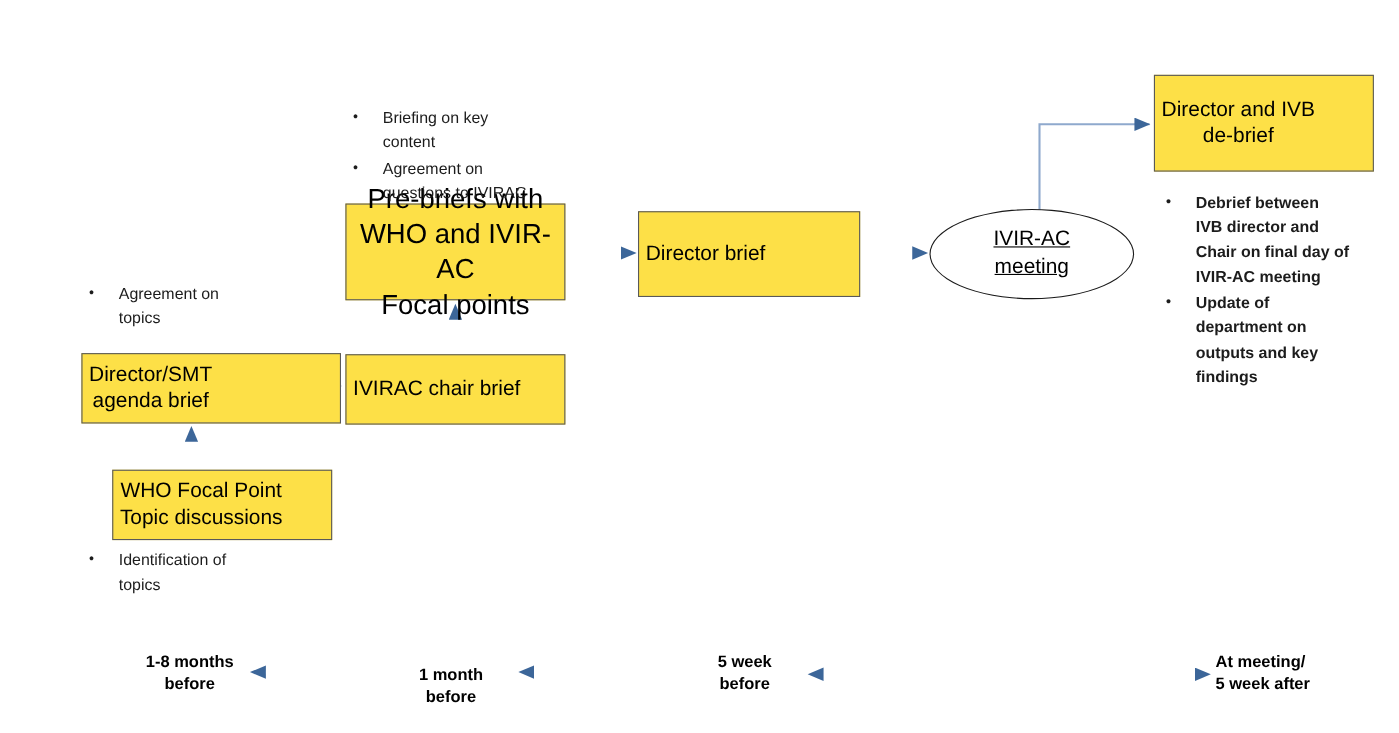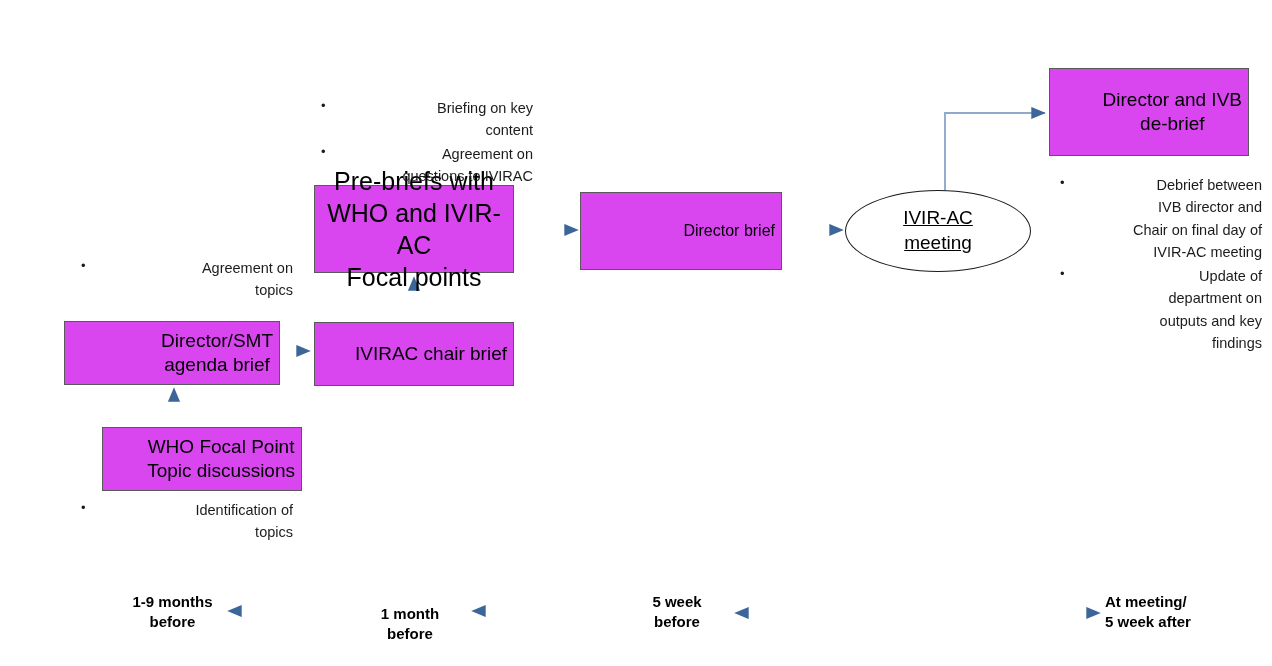--- a/index.html
+++ b/index.html
@@ -15,24 +15,24 @@
     position: relative;
     width: 1272px;
     height: 666px;
     overflow: hidden;
     background: #ffffff;
   }
   .node {
     position: absolute;
     box-sizing: border-box;
     border: 1.6px solid #595959;
-    background: #d946ef;
+    background: #fde047;
     display: flex;
     align-items: center;
-    justify-content: flex-end;
+    justify-content: flex-start;
     text-align: center;
     line-height: 1.28;
     color: #000000;
   }
   .node-label {
     display: block;
     white-space: pre-line;
     padding: 0 6px;
   }
   .ellipse {
@@ -45,21 +45,20 @@
     align-items: center;
     justify-content: center;
     text-align: center;
     line-height: 1.3;
   }
   .bullets {
     position: absolute;
     font-size: 14.5px;
     line-height: 1.55;
     color: #1c1c1c;
-    text-align: right;
   }
   .bullets ul {
     margin: 0;
     padding: 0;
     list-style: none;
   }
   .bullets li {
     position: relative;
     padding-left: 30px;
     margin: 0 0 1px 0;
@@ -131,36 +130,36 @@
     <line x1="608" y1="611" x2="472" y2="611" stroke="url(#fadeL)" stroke-width="1.9" marker-end="url(#ah)"></line>
     <line x1="880" y1="613" x2="735" y2="613" stroke="url(#fadeL)" stroke-width="1.9" marker-end="url(#ah)"></line>
     <line x1="966" y1="613" x2="1100" y2="613" stroke="url(#fadeR)" stroke-width="1.9" marker-end="url(#ah)"></line>
   </svg>
 
   <div class="node" style="left:74px; top:427px; width:200px; height:64px; font-size:19px;margin-left:28px;">
     <span class="node-label">WHO Focal Point
 Topic discussions</span>
   </div>
 
-  <div class="node" style="left:64px; top:321px; width:216px; height:64px; font-size:19px;">
+  <div class="node" style="left:74px; top:321px; width:236px; height:64px; font-size:19px;">
     <span class="node-label">Director/SMT
 agenda brief</span>
   </div>
 
   <div class="node" style="left:314px; top:322px; width:200px; height:64px; font-size:19px;">
     <span class="node-label">IVIRAC chair brief</span>
   </div>
 
   <div class="node" style="left:314px; top:185px; width:200px; height:88px; font-size:25px;">
     <span class="node-label">Pre-briefs with
 WHO and IVIR-AC
 Focal points</span>
   </div>
 
-  <div class="node" style="left:580px; top:192px; width:202px; height:78px; font-size:16px;">
+  <div class="node" style="left:580px; top:192px; width:202px; height:78px; font-size:19px;">
     <span class="node-label">Director brief</span>
   </div>
 
   <div class="ellipse" style="left:845px; top:190px; width:186px; height:82px; font-size:19px;text-decoration:underline;">
     <span class="node-label">IVIR-AC
 meeting</span>
   </div>
 
   <div class="node" style="left:1049px; top:68px; width:200px; height:88px; font-size:19px;">
     <span class="node-label">Director and IVB
@@ -184,34 +183,34 @@
   </div>
 
 
   <div class="bullets" style="left:78px; top:499px; width:215px;">
     <ul>
       <li>Identification of
 topics</li>
     </ul>
   </div>
 
-  <div class="bullets" style="left:1057px; top:174px; width:205px;">
+  <div class="bullets" style="left:1057px; top:174px; width:205px;font-weight:bold;">
     <ul>
       <li>Debrief between
 IVB director and
 Chair on final day of
 IVIR-AC meeting</li>
       <li>Update of
 department on
 outputs and key
 findings</li>
     </ul>
   </div>
 
-  <div class="tl-label" style="left:100px; top:592px; width:145px;">1-9 months
+  <div class="tl-label" style="left:100px; top:592px; width:145px;">1-8 months
 before</div>
 
   <div class="tl-label" style="left:345px; top:604px; width:130px;">1 month
 before</div>
 
   <div class="tl-label" style="left:613px; top:592px; width:128px;">5 week
 before</div>
 
   <div class="tl-label" style="left:1105px; top:592px; width:150px; text-align:left;">At meeting/
 5 week after</div>

